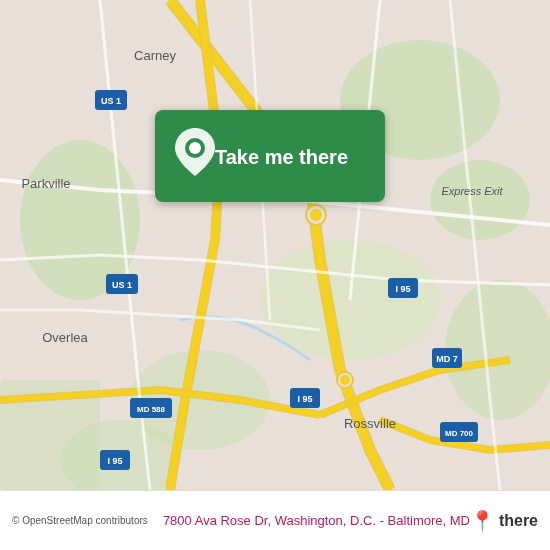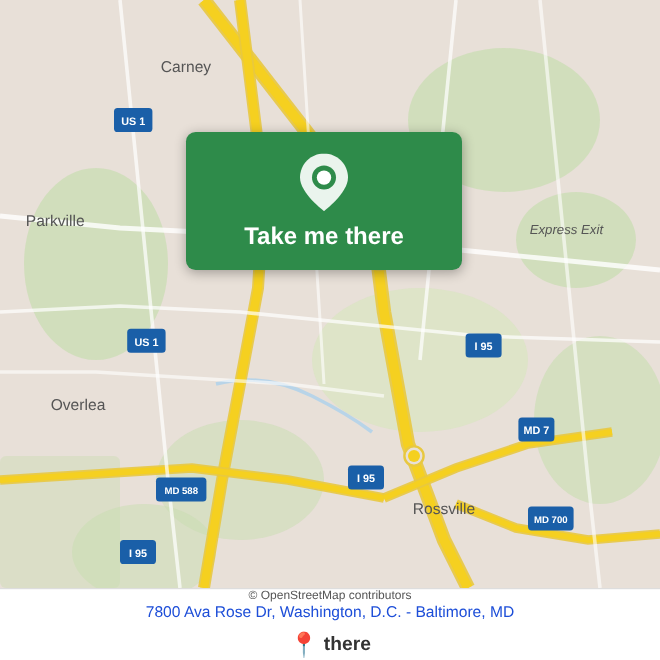--- a/index.html
+++ b/index.html
@@ -28,21 +28,21 @@
 
     
     #button-overlay {
       position: absolute;
       top: 110px;
       left: 155px;
       width: 230px;
       background-color: #2e8b4a;
       border-radius: 8px;
       display: flex;
-      flex-direction: column;
+      flex-direction: row;
       align-items: center;
       padding: 18px 20px 16px;
       box-shadow: 0 2px 10px rgba(0,0,0,0.3);
     }
 
     #pin-icon {
       width: 40px;
       height: 48px;
       margin-bottom: 10px;
     }
@@ -60,34 +60,33 @@
     
     #bottom-bar {
       width: 550px;
       height: 60px;
       background-color: white;
       display: flex;
       align-items: center;
       justify-content: space-between;
       padding: 0 12px;
       border-top: 1px solid #ddd;
-      flex-direction: column;
     }
 
     #attribution {
       font-size: 10px;
       color: #555;
     }
 
     #address-text {
       font-size: 13px;
-      color: #1d4ed8;
+      color: #be185d;
       font-weight: 500;
       flex: 1;
-      text-align: left;
+      text-align: right;
     }
 
     #moovit-logo {
       display: flex;
       align-items: center;
       gap: 4px;
     }
 
     #moovit-pin {
       color: #e8323c;

